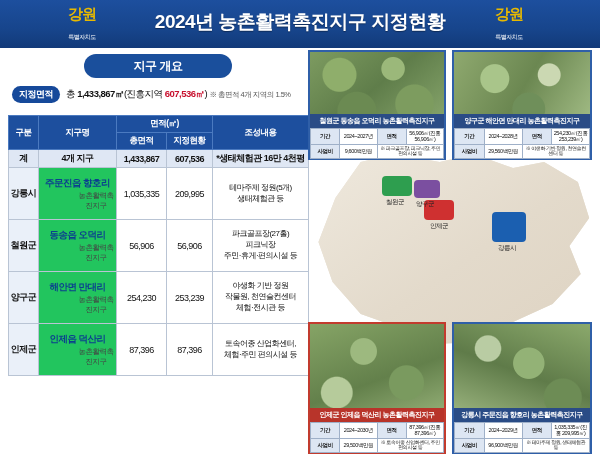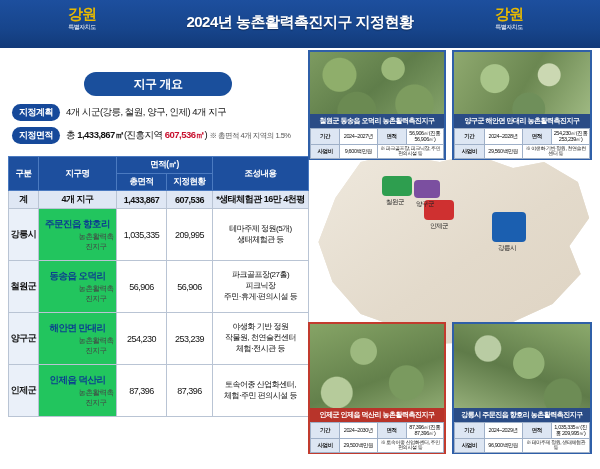--- a/index.html
+++ b/index.html
@@ -12,38 +12,38 @@
     position: relative;
   }
   
   .header {
     position:absolute; left:0; top:0; width:600px; height:48px;
     background: linear-gradient(180deg,#1d4f9e 0%, #17458c 60%, #123a79 100%);
   }
   .header-title {
     position:absolute; left:0; top:0; width:600px; height:44px;
     display:flex; align-items:center; justify-content:center;
-    color:#ffffff; font-size:15px; font-weight:bold; letter-spacing:-0.5px;
+    color:#ffffff; font-size:19px; font-weight:bold; letter-spacing:-0.5px;
     text-shadow: 0 1px 1px rgba(0,0,0,.35);
     border-radius: 18px;
   }
   .logo {
     position:absolute; top:6px; width:48px; height:36px;
-    display:flex; flex-direction:column; align-items:center; justify-content:flex-start;
+    display:flex; flex-direction:column; align-items:center; justify-content:space-between;
   }
   .logo.left { left: 58px; }
   .logo.right { left: 485px; }
   .logo-main {
     font-size:15px; font-weight:bold; color:#e8b900; letter-spacing:-1px;
     line-height:1;
   }
   .logo-sub { font-size:6px; color:#ffffff; margin-top:2px; letter-spacing:-0.5px;}
 
   
-  .left-col { position:absolute; left:8px; top:72px; width:300px; }
+  .left-col { position:absolute; left:8px; top:54px; width:300px; }
 
   .section-title {
     width:148px; height:24px; margin:0 auto 6px auto;
     background:#1a4f9c; color:#fff; border-radius:12px;
     display:flex; align-items:center; justify-content:center;
     font-size:12px; font-weight:bold; letter-spacing:-0.5px;
   }
   .bullets { padding: 2px 4px 6px 4px; }
   .bullet-row { display:flex; align-items:flex-start; margin-bottom:6px; }
   .bullet-tag {
@@ -162,24 +162,20 @@
     <div class="logo-main">강원</div>
     <div class="logo-sub">특별자치도</div>
   </div>
 </div>
 
 <div class="left-col">
 
   <div class="section-title">지구 개요</div>
 
   <div class="bullets">
-    <div class="bullet-row">
-      <span class="bullet-tag">지정계획</span>
-      <span class="bullet-text">4개 시군(강릉, 철원, 양구, 인제) 4개 지구</span>
-    </div>
     <div class="bullet-row">
       <span class="bullet-tag">지정면적</span>
       <span class="bullet-text"><span>총 </span><b>1,433,867㎡</b><span>(진흥지역 </span><span class="em-red">607,536㎡</span><span>)</span> <span class="small-gray">※ 총면적 4개 지역의 1.5%</span></span>
     </div>
   </div>
 
   <table class="main-table">
     <colgroup>
       <col style="width:30px">
         <col style="width:78px">

